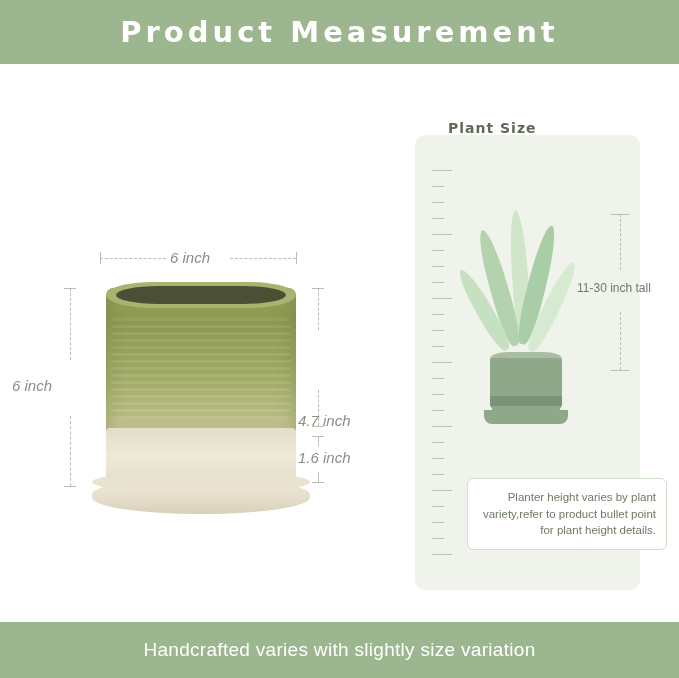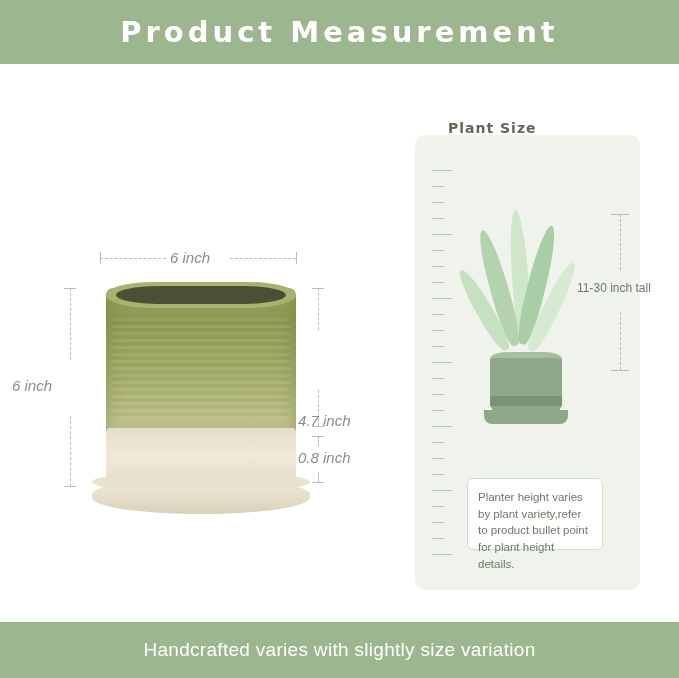--- a/index.html
+++ b/index.html
@@ -122,24 +122,24 @@
     background:#8fa889;border-radius:0 0 8px 8px;
   }
 
   
   .callout-label{
     position:absolute;color:#6e7a66;font-size:12px;white-space:nowrap;
   }
 
   
   .note{
-    position:absolute;left:467px;top:478px;width:136px;height:72px;
+    position:absolute;left:467px;top:478px;width:200px;height:72px;
     background:#ffffff;border:1px solid #cfe0cb;border-radius:6px;
     padding:10px 10px;box-sizing:border-box;
-    color:#6d7a66;font-size:11.5px;line-height:1.45;
+    color:#6d7a66;font-size:11.5px;line-height:1.45;text-align:right;
   }
 </style>
 </head>
 <body>
 
 <div class="page">
 
   <div class="header">
     <div class="header-title">Product  Measurement</div>
   </div>
@@ -170,21 +170,21 @@
     <div class="cap-h" style="left:272px;top:58px;"></div>
     <div class="cap-h" style="left:272px;top:196px;"></div>
     <div class="dash-v" style="left:278px;top:58px;height:42px;"></div>
     <div class="dash-v" style="left:278px;top:160px;height:36px;"></div>
     <div class="dim-label" style="left:258px;top:158px;margin-top:24px;">4.7 inch</div>
 
     <div class="cap-h" style="left:272px;top:206px;"></div>
     <div class="cap-h" style="left:272px;top:252px;"></div>
     <div class="dash-v" style="left:278px;top:206px;height:10px;"></div>
     <div class="dash-v" style="left:278px;top:242px;height:10px;"></div>
-    <div class="dim-label" style="left:258px;top:219px;">0.8 inch</div>
+    <div class="dim-label" style="left:258px;top:219px;">1.6 inch</div>
   </div>
 
   <div class="plant-panel"></div>
   <div class="plant-title">Plant Size</div>
 
   <div class="ruler">
     <div class="ruler-tick" style="top:0px;width:20px;"></div>
     <div class="ruler-tick" style="top:16px;width:12px;"></div>
     <div class="ruler-tick" style="top:32px;width:12px;"></div>
     <div class="ruler-tick" style="top:48px;width:12px;"></div>

